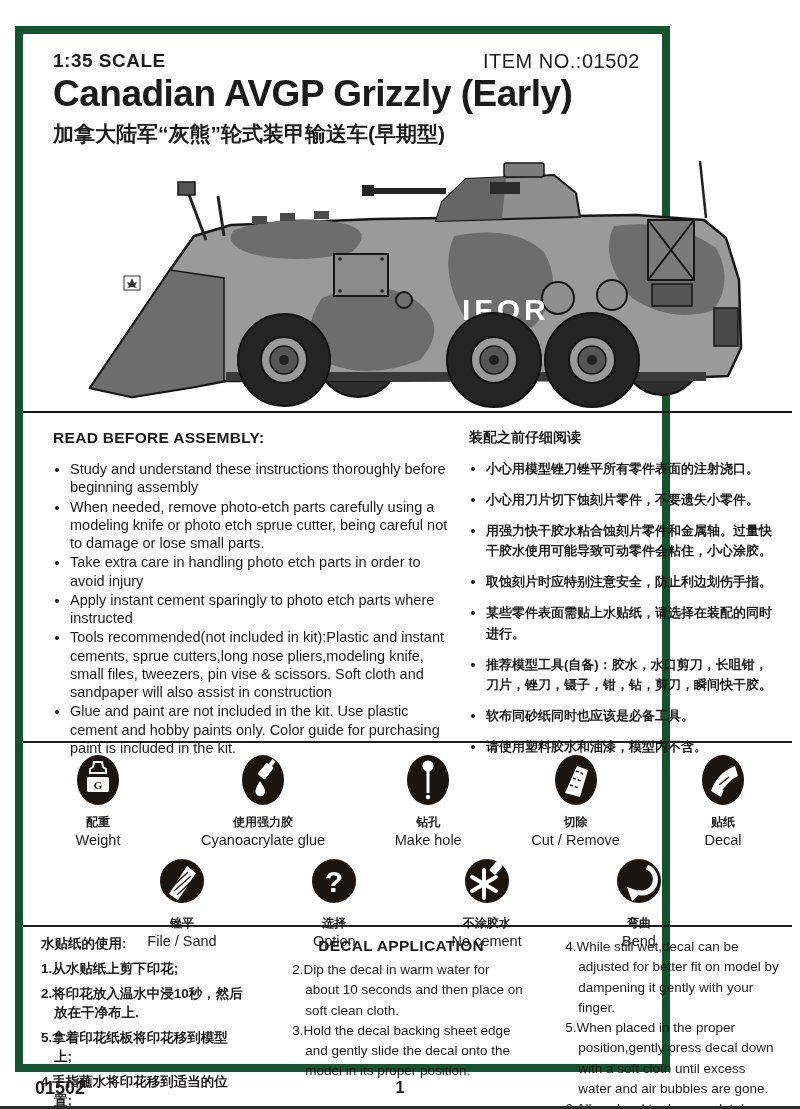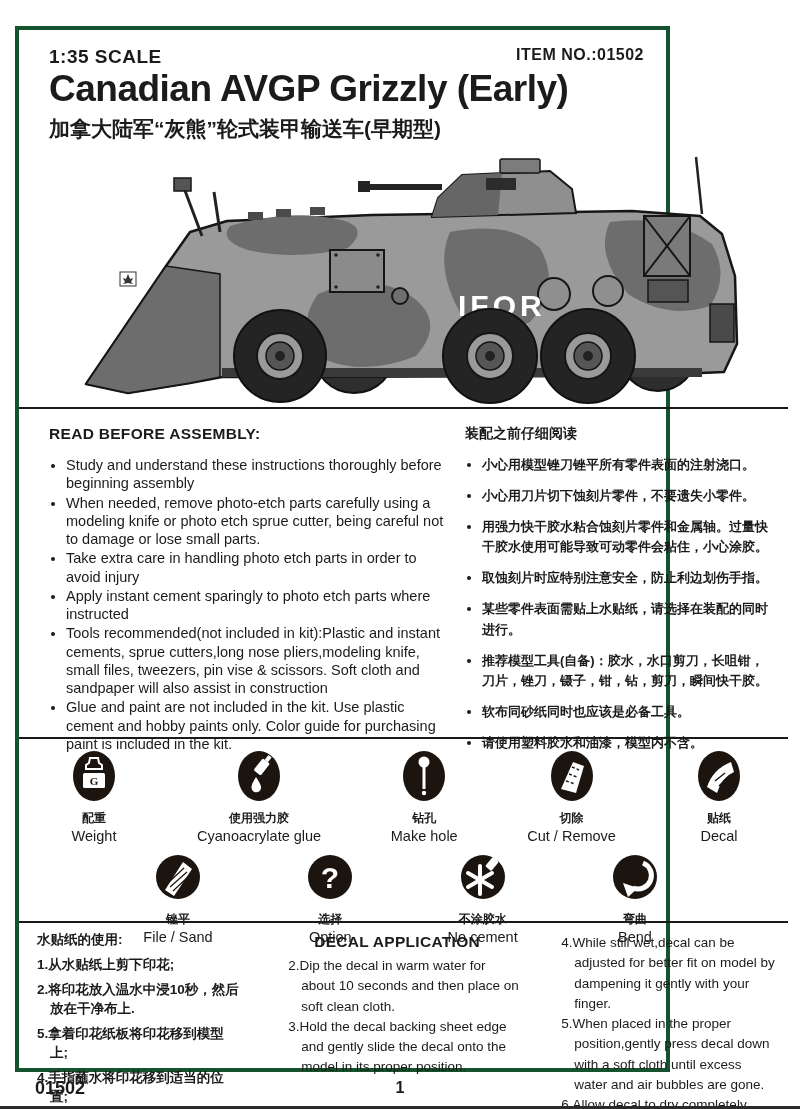--- a/index.html
+++ b/index.html
@@ -1,23 +1,23 @@
 <!DOCTYPE html>
 <html><head>
 <meta charset="utf-8">
 <style>
   html,body{margin:0;padding:0;background:#ffffff;}
   body{width:800px;height:1109px;overflow:hidden;font-family:"Liberation Sans","DejaVu Sans",sans-serif;color:#1b1b1b;-webkit-font-smoothing:antialiased;}
-  .sheet{position:absolute;left:15px;top:26px;width:655px;height:1046px;border:4px solid #14532d;background:#fff;box-sizing:border-box;}
+  .sheet{position:absolute;left:15px;top:26px;width:655px;height:1046px;border:8px solid #14532d;background:#fff;box-sizing:border-box;}
 
   
   .hdr{padding:16px 22px 0 30px;}
   .hdr-top{display:flex;justify-content:space-between;align-items:flex-start;}
   .scale{font-size:19px;font-weight:bold;letter-spacing:.5px;}
-  .itemno{font-size:16px;font-weight:bold;letter-spacing:.5px;}
+  .itemno{font-size:20px;font-weight:normal;letter-spacing:.5px;}
   .title{font-size:37px;font-weight:bold;letter-spacing:-.5px;margin-top:2px;line-height:1.05;}
   .subtitle{font-size:21px;font-weight:bold;margin-top:6px;}
 
   
   .art{position:absolute;left:8px;top:124px;width:769px;height:252px;overflow:hidden;}
   .art svg{display:block;margin:0 auto;}
 
   .hr{position:absolute;left:0;width:769px;height:0;border-top:2px solid #1a1a1a;}
   .hr1{top:377px;} .hr2{top:707px;} .hr3{top:891px;}
 

